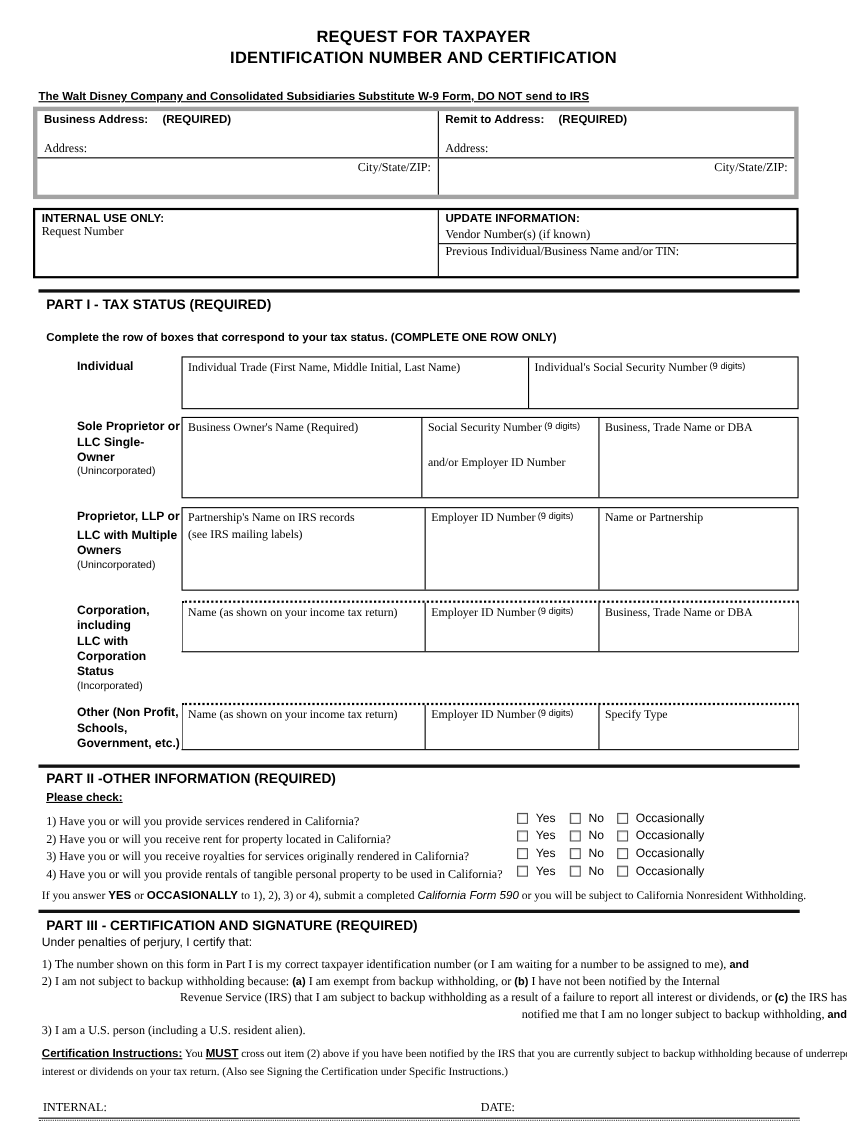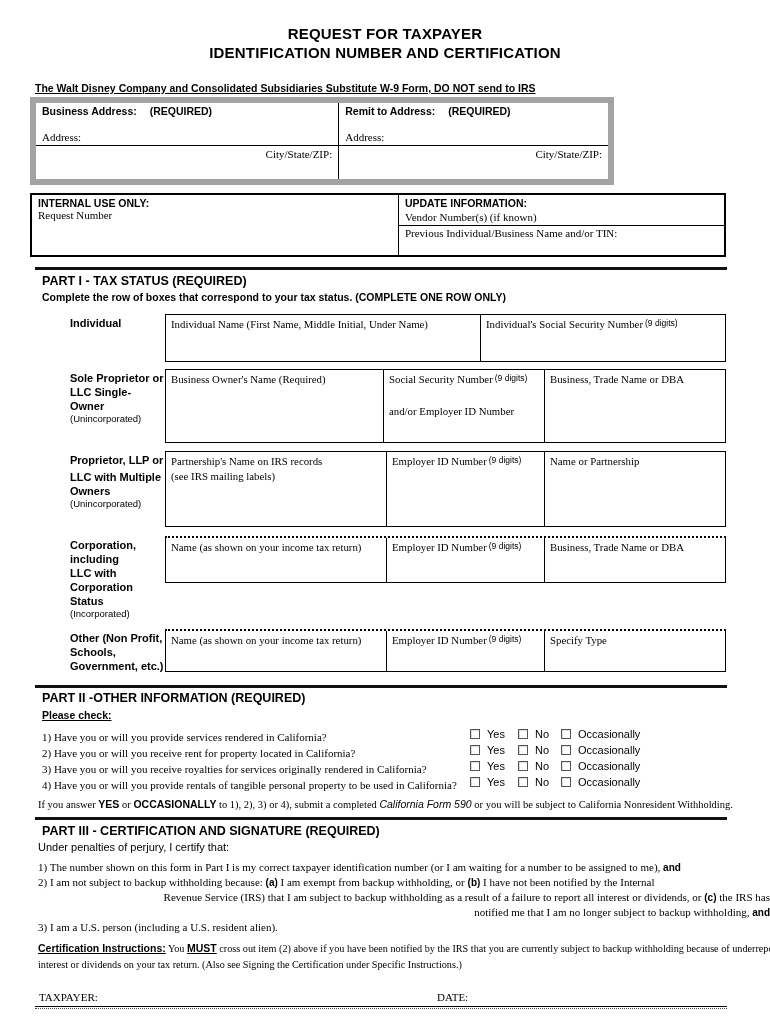--- a/index.html
+++ b/index.html
@@ -6,21 +6,21 @@
   body { background:#e8e8e8; font-family:"Liberation Sans", sans-serif; color:#000; }
   .page { position:relative; width:770px; height:1024px; background:#ffffff; overflow:hidden; margin:0 auto; }
   .u { text-decoration:underline; }
 
   .title-block { margin-top:24px; text-align:center; }
   .title-line { font:bold 15px "Liberation Sans", sans-serif; line-height:19px; letter-spacing:0.2px; }
 
   .subtitle { margin:20px 0 0 35px; font:bold 10.5px "Liberation Sans", sans-serif; text-decoration:underline; }
 
   
-  .addr-table { margin:3px 0 0 30px; width:584px; border:6px solid #a3a3a3; }
+  .addr-table { margin:3px 0 0 30px; width:696px; border:4px solid #a3a3a3; }
   .addr-row { display:flex; }
   .addr-row.r1 { height:43px; border-bottom:1px solid #000; }
   .addr-row.r2 { height:33px; }
   .addr-cell { width:368px; padding:2px 6px; display:flex; flex-direction:column; justify-content:space-between; }
   .addr-cell.right { width:328px; border-left:1px solid #000; }
   .addr-head { font:bold 10.5px "Liberation Sans", sans-serif; }
   .addr-head .req { margin-left:10px; }
   .fld { font:11px "Liberation Serif", serif; }
   .addr-cell .bottom { align-self:flex-start; }
   .czip { display:flex; align-items:flex-end; padding-bottom:2px; }
@@ -29,21 +29,21 @@
   .int-box { margin:8px 0 0 30px; width:696px; border:2px solid #000; display:flex; height:64px; }
   .int-left { width:368px; padding:2px 6px; }
   .int-right { width:328px; border-left:1px solid #000; display:flex; flex-direction:column; }
   .int-right .seg1 { padding:2px 6px; }
   .int-right .seg2 { padding:0 6px 2px 6px; border-bottom:1px solid #000; }
   .int-right .seg3 { padding:1px 6px; flex:1; }
 
   .rule { margin-left:35px; width:692px; height:3px; background:#111; }
 
   .p-head { margin-left:42px; font:bold 12.5px "Liberation Sans", sans-serif; }
-  .p-sub  { margin-left:42px; font:bold 10.5px "Liberation Sans", sans-serif; margin-top:3px; }
+  .p-sub  { margin-left:42px; font:bold 10.5px "Liberation Sans", sans-serif; margin-top:17px; }
 
   
   .p1rows { margin-top:11px; }
   .p1row { display:flex; margin-left:38px; align-items:flex-start; }
   .p1label { width:127px; padding-left:32px; padding-top:2px; }
   .p1label .l { font:bold 11px "Liberation Sans", sans-serif; line-height:14px; }
   .p1label .n { font:9.5px "Liberation Sans", sans-serif; line-height:12px; }
   .p1box { display:flex; border:1.5px solid #000; width:561px; background:#fff; }
   .p1box .cell { border-left:1px solid #000; padding:2px 5px; font:10.8px "Liberation Serif", serif; line-height:15px; }
   .p1box .cell:first-child { border-left:none; }
@@ -140,21 +140,21 @@
   <div class="p-sub">Complete the row of boxes that correspond to your tax status. (COMPLETE ONE ROW ONLY)</div>
 
   <div class="p1rows">
 
     <div class="p1row">
       <div class="p1label">
         <div class="l">Individual</div>
       </div>
       <div class="p1box row1">
         <div class="cell c1">
-          <span>Individual Name (First Name, Middle Initial, Under Name)</span>
+          <span>Individual Trade (First Name, Middle Initial, Last Name)</span>
         </div>
         <div class="cell c2">
           <span>Individual's Social Security Number</span><span class="sup">(9 digits)</span>
         </div>
       </div>
     </div>
     <div class="gap7"></div>
 
     <div class="p1row">
       <div class="p1label">
@@ -338,21 +338,21 @@
     <div class="p3item">3) I am a U.S. person (including a U.S. resident alien).</div>
   </div>
 
   <div class="cert">
     <span class="lab">Certification Instructions:</span><span> You </span><span class="must">MUST</span><span> cross out item (2) above if you have been notified by the IRS that you are currently subject to backup withholding because of underreporting</span>
   </div>
   <div class="cert" style="margin-top:0;">interest or dividends on your tax return.  (Also see Signing the Certification under Specific Instructions.)</div>
 
   <div style="margin-top:6px;">
     <div class="sigrow">
-      <span class="sl">TAXPAYER:</span>
+      <span class="sl">INTERNAL:</span>
       <span class="sr">DATE:</span>
     </div>
     <div class="sigline"></div>
 
     <div class="sigrow">
       <span class="sl">PRINT NAME:</span>
       <span class="sr">COMPANY/TITLE/DEPT:</span>
     </div>
     <div class="sigline"></div>
 

